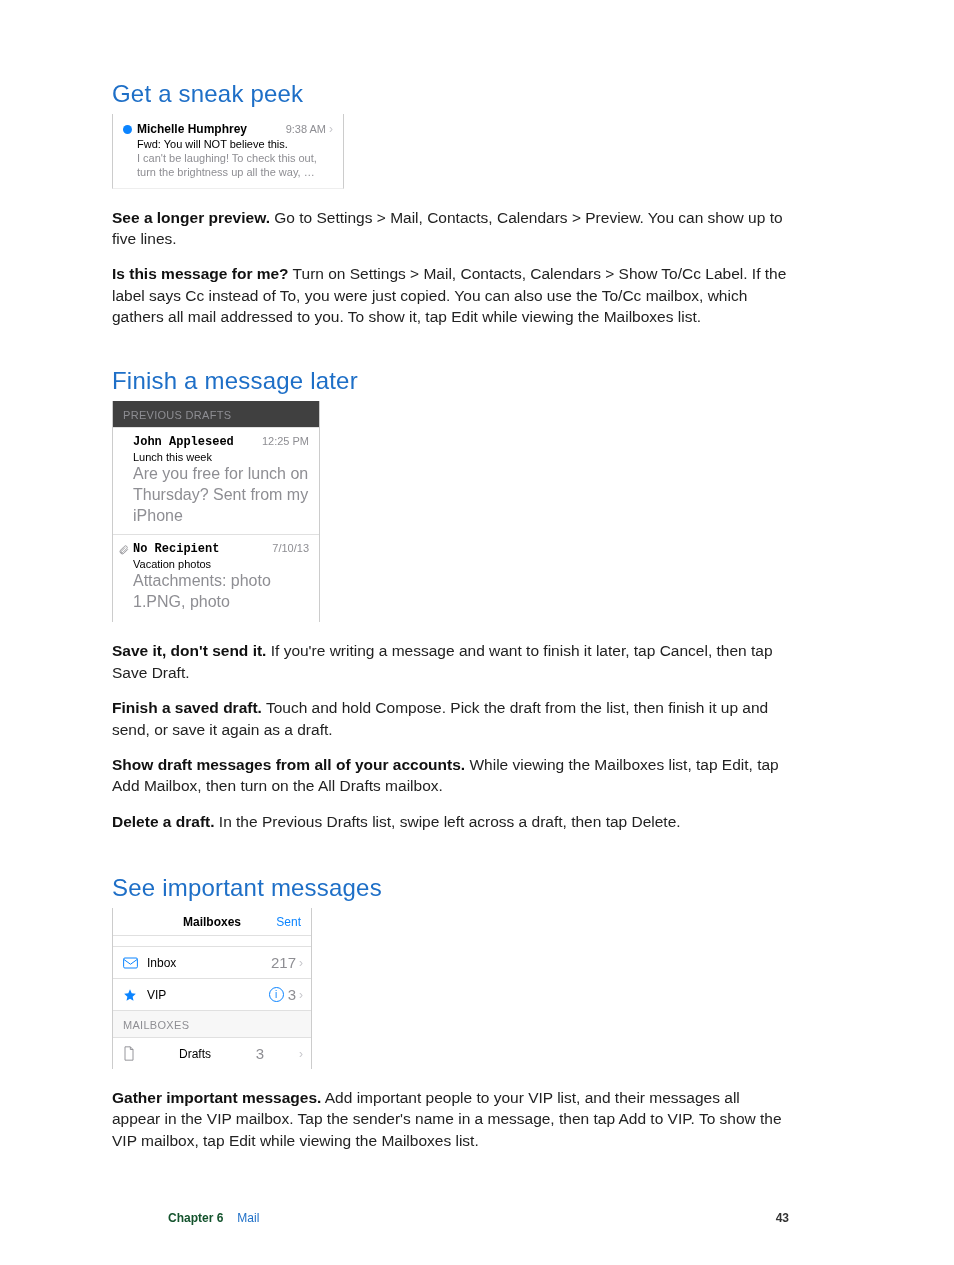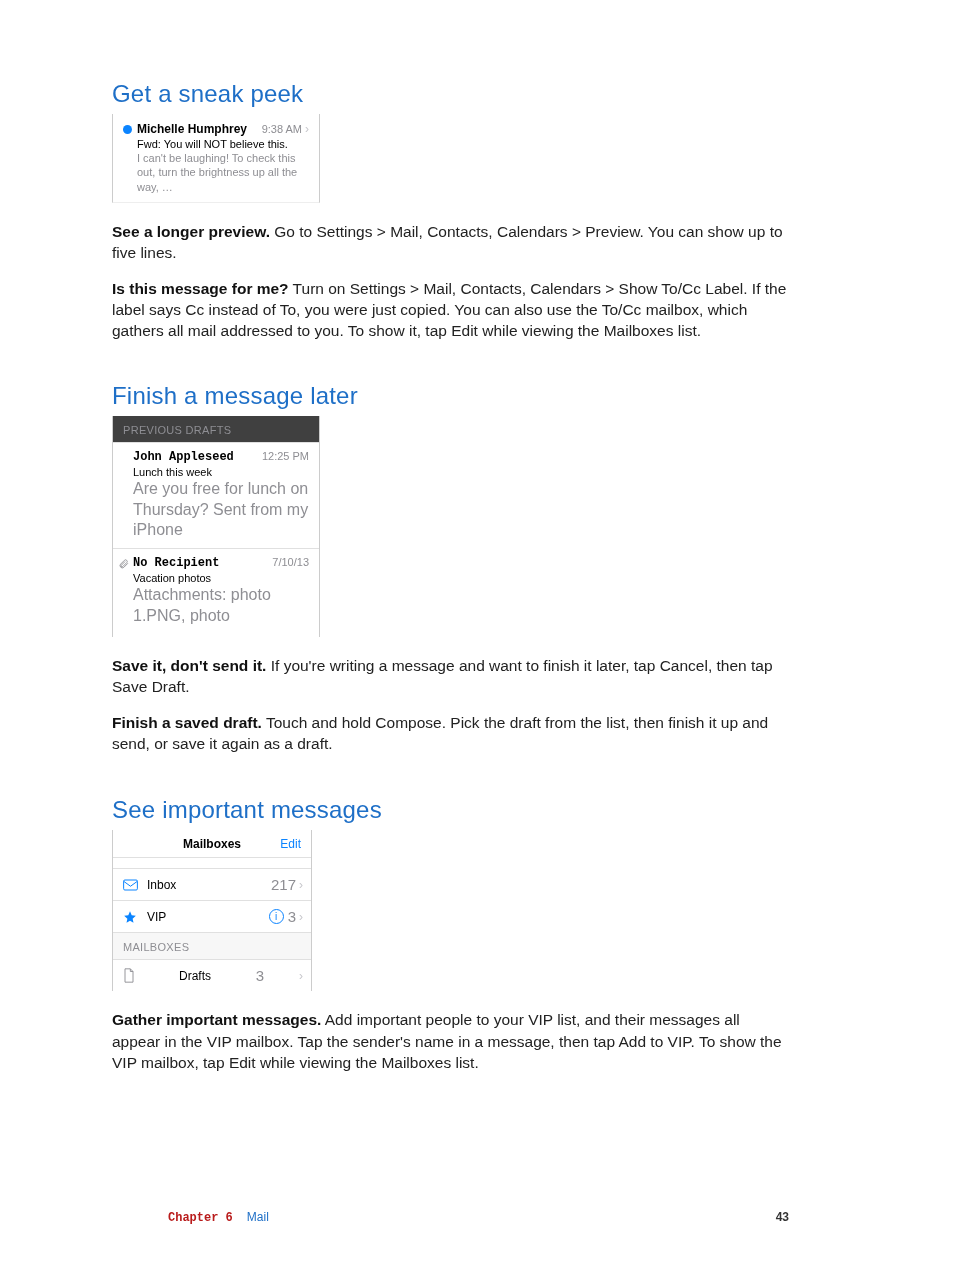--- a/index.html
+++ b/index.html
@@ -30,21 +30,21 @@
     line-height: 1.38;
     margin: 0 0 14px 0;
     color: #222;
   }
   p.body b { font-weight: 600; color:#111; }
   .sec2 { margin-top: 40px; }
   .sec3 { margin-top: 42px; }
 
   
   .shot1 {
-    width: 208px;
+    width: 232px;
     border-left: 1px solid #ccc;
     border-right: 1px solid #ccc;
     border-bottom: 1px solid #eee;
     margin: 0 0 18px 0;
     padding: 8px 10px 8px 10px;
     box-sizing: border-box;
     font-family: "Helvetica Neue", Helvetica, Arial, sans-serif;
   }
   .shot1 .row1 { display:flex; align-items:center; }
   .shot1 .dot {
@@ -137,21 +137,21 @@
   .ic-inbox { color:#0b84ff; }
   .ic-star  { color:#0b84ff; }
   .ic-draft { color:#8e8e93; }
 
   
   .footer {
     position:absolute; left:168px; right:165px; bottom:40px;
     display:flex; align-items:baseline;
     font-size:12px;
   }
-  .footer .chap { font-weight:600; color:#b91c1c;font-family:Liberation Mono, monospace; }
+  .footer .chap { font-weight:600; color:#14532d; }
   .footer .chtitle { color:#1e6fc7; margin-left:14px; }
   .footer .pg { margin-left:auto; font-weight:600; color:#333; }
 
   svg { display:block; }
 </style>
 </head>
 <body>
 
 <div class="page">
 
@@ -204,30 +204,36 @@
         <div class="prev">Attachments: photo 1.PNG, photo</div>
       </div>
     </div>
 
     <p class="body">
       <b>Save it, don't send it.</b><span> If you're writing a message and want to finish it later, tap Cancel, then tap Save Draft.</span>
     </p>
     <p class="body">
       <b>Finish a saved draft.</b><span> Touch and hold Compose. Pick the draft from the list, then finish it up and send, or save it again as a draft.</span>
     </p>
+    <p class="body">
+      <b>Show draft messages from all of your accounts.</b><span>  While viewing the Mailboxes list, tap Edit, tap Add Mailbox, then turn on the All Drafts mailbox.</span>
+    </p>
+    <p class="body">
+      <b>Delete a draft.</b><span> In the Previous Drafts list, swipe left across a draft, then tap Delete.</span>
+    </p>
   </div>
 
   <div class="sec3">
     <h2 class="section">See important messages</h2>
 
     <div class="shot3">
       <div class="navbar">
         <span class="navspacer"></span>
         <span class="navtitle">Mailboxes</span>
-        <span class="navedit">Edit</span>
+        <span class="navedit">Sent</span>
       </div>
       <div class="blankrow"></div>
 
       <div class="row">
         <span class="ic ic-inbox">
           <svg width="15" height="12" viewBox="0 0 24 18" fill="none" stroke="#0b84ff" stroke-width="1.6">
               <rect x="1" y="1" width="22" height="16" rx="2"></rect>
               <path d="M1 3l11 8 11-8"></path>
             </svg>
         </span>

